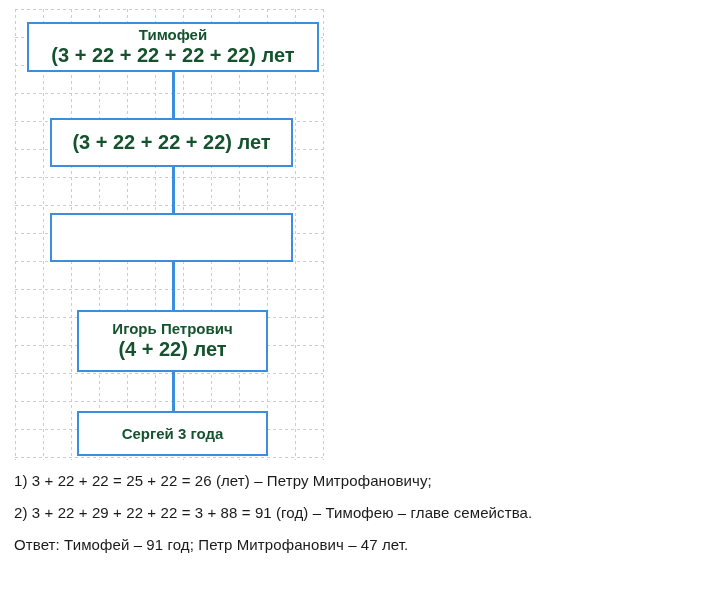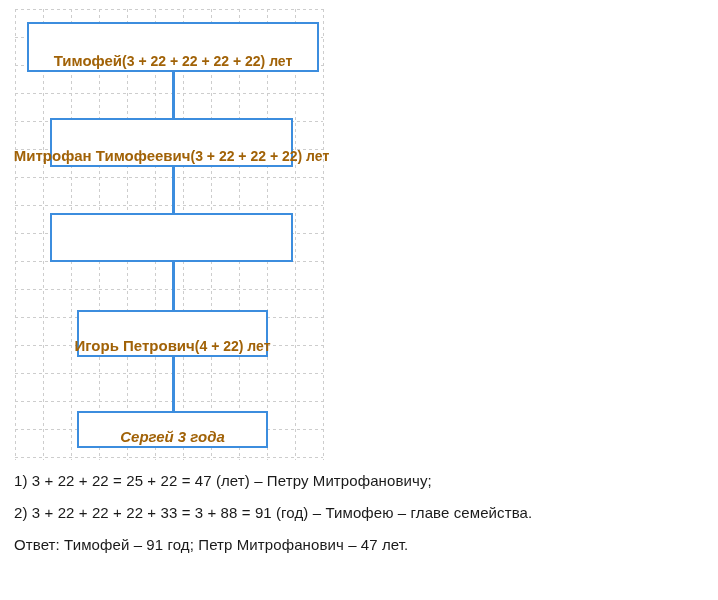--- a/index.html
+++ b/index.html
@@ -57,34 +57,34 @@
     top: 0;
     width: 360px;
     height: 470px;
   }
   .node-box {
     position: absolute;
     box-sizing: border-box;
     border: 2px solid #3c8dde;
     background: #ffffff;
     display: flex;
-    flex-direction: row;
-    align-items: flex-end;
+    flex-direction: column;
+    align-items: center;
     justify-content: center;
-    color: #a16207;
+    color: #14532d;
     font-family: "Liberation Sans", sans-serif;
     line-height: 1.18;
   }
   .node-name {
     font-size: 15px;
     font-weight: bold;
     white-space: nowrap;
   }
   .node-sub {
-    font-size: 14px;
+    font-size: 20px;
     font-weight: bold;
     white-space: nowrap;
   }
   .connector {
     position: absolute;
     width: 3px;
     background: #3c8dde;
   }
 
   
@@ -145,35 +145,34 @@
   <div class="connector" style="left:172px; top:165px; height:50px;"></div>
   <div class="connector" style="left:172px; top:260px; height:52px;"></div>
   <div class="connector" style="left:172px; top:355px; height:57px;"></div>
 
   <div class="node-box" style="left:27px; top:22px; width:292px; height:50px;">
     <div class="node-name">Тимофей</div>
     <div class="node-sub">(3 + 22 + 22 + 22 + 22) лет</div>
   </div>
 
   <div class="node-box" style="left:50px; top:118px; width:243px; height:49px;">
-    <div class="node-name">Митрофан Тимофеевич</div>
     <div class="node-sub">(3 + 22 + 22 + 22) лет</div>
   </div>
 
   <div class="node-box" style="left:50px; top:213px; width:243px; height:49px;">
   </div>
 
-  <div class="node-box" style="left:77px; top:310px; width:191px; height:47px;">
+  <div class="node-box" style="left:77px; top:310px; width:191px; height:62px;">
     <div class="node-name">Игорь Петрович</div>
     <div class="node-sub">(4 + 22) лет</div>
   </div>
 
-  <div class="node-box" style="left:77px; top:411px; width:191px; height:37px;font-style:italic;">
+  <div class="node-box" style="left:77px; top:411px; width:191px; height:45px;">
     <div class="node-name">Сергей 3 года</div>
   </div>
 
 </div>
 
 <div id="solution">
-  <div class="sol-line">1) 3 + 22 + 22 = 25 + 22 = 47 (лет) – Петру Митрофановичу;</div>
-  <div class="sol-line">2) 3 + 22 + 22 + 22 + 33 = 3 + 88 = 91 (год) – Тимофею – главе семейства.</div>
+  <div class="sol-line">1) 3 + 22 + 22 = 25 + 22 = 26 (лет) – Петру Митрофановичу;</div>
+  <div class="sol-line">2) 3 + 22 + 29 + 22 + 22 = 3 + 88 = 91 (год) – Тимофею – главе семейства.</div>
   <div class="sol-line">Ответ: Тимофей – 91 год; Петр Митрофанович – 47 лет.</div>
 </div>
 
 </body></html>

